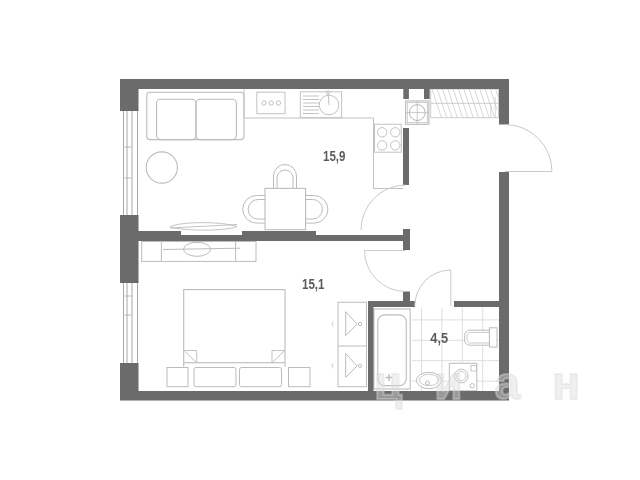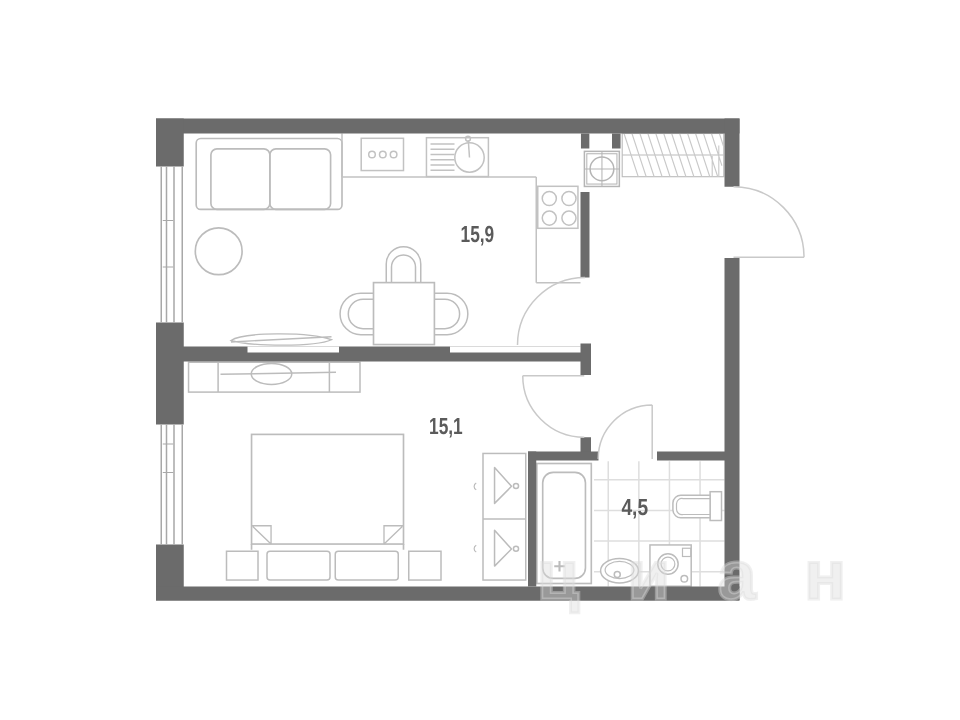--- a/index.html
+++ b/index.html
@@ -1,16 +1,16 @@
 <!DOCTYPE html>
 <html><head>
 <meta charset="utf-8">
 <style>
   html,body{margin:0;padding:0;background:#fff;}
-  #plan{width:568px;height:480px;position:relative;font-family:"Liberation Sans",sans-serif;}
+  #plan{width:568px;height:480px;position:relative;font-family:"Liberation Sans",sans-serif;padding-left:16px;}
 </style>
 </head>
 <body>
 <div id="plan">
 <svg width="640" height="480" viewBox="0 0 640 480">
 
 <rect x="0" y="0" width="640" height="480" fill="#ffffff"></rect>
 
 <rect x="122" y="89" width="361" height="142" fill="#ffffff"></rect>
 

